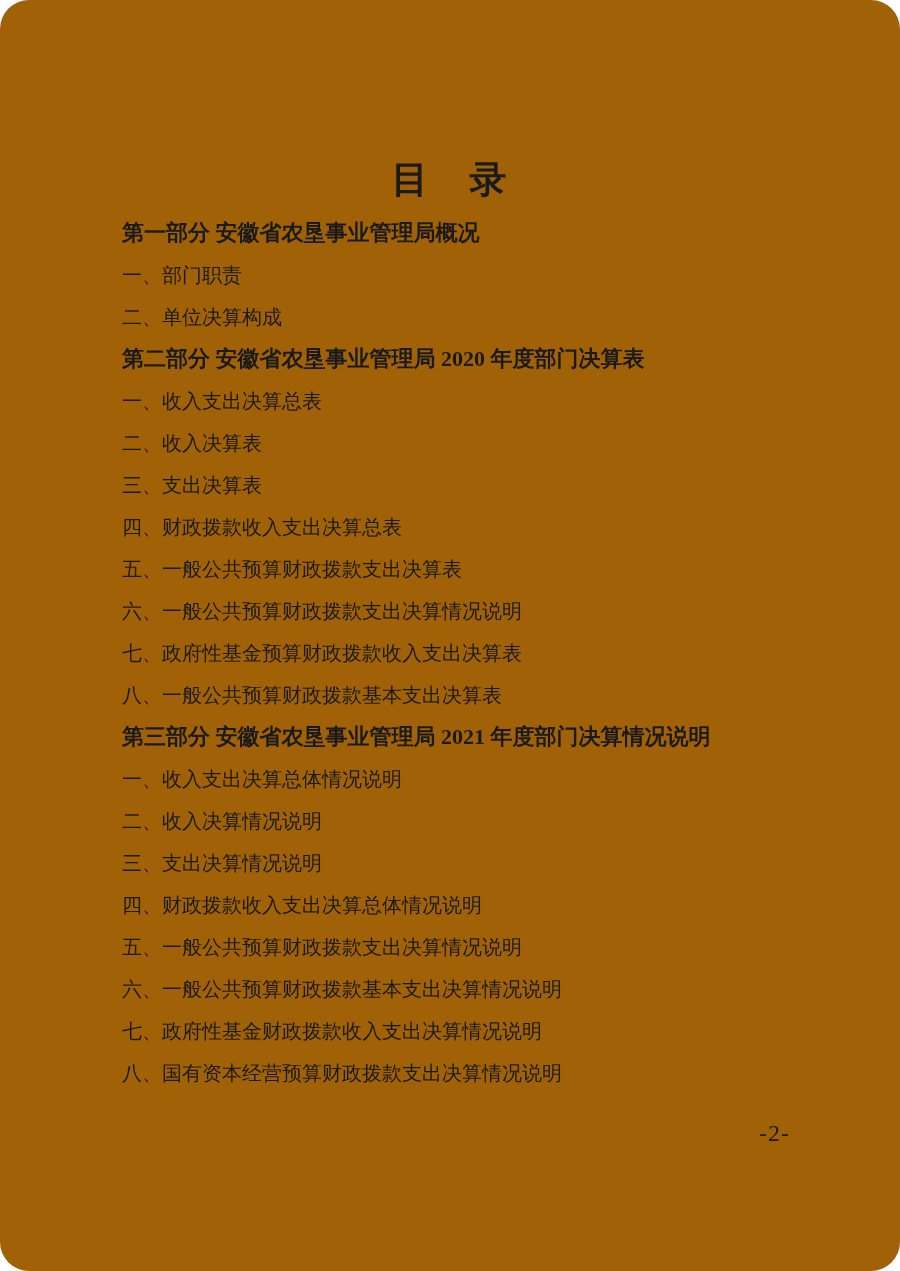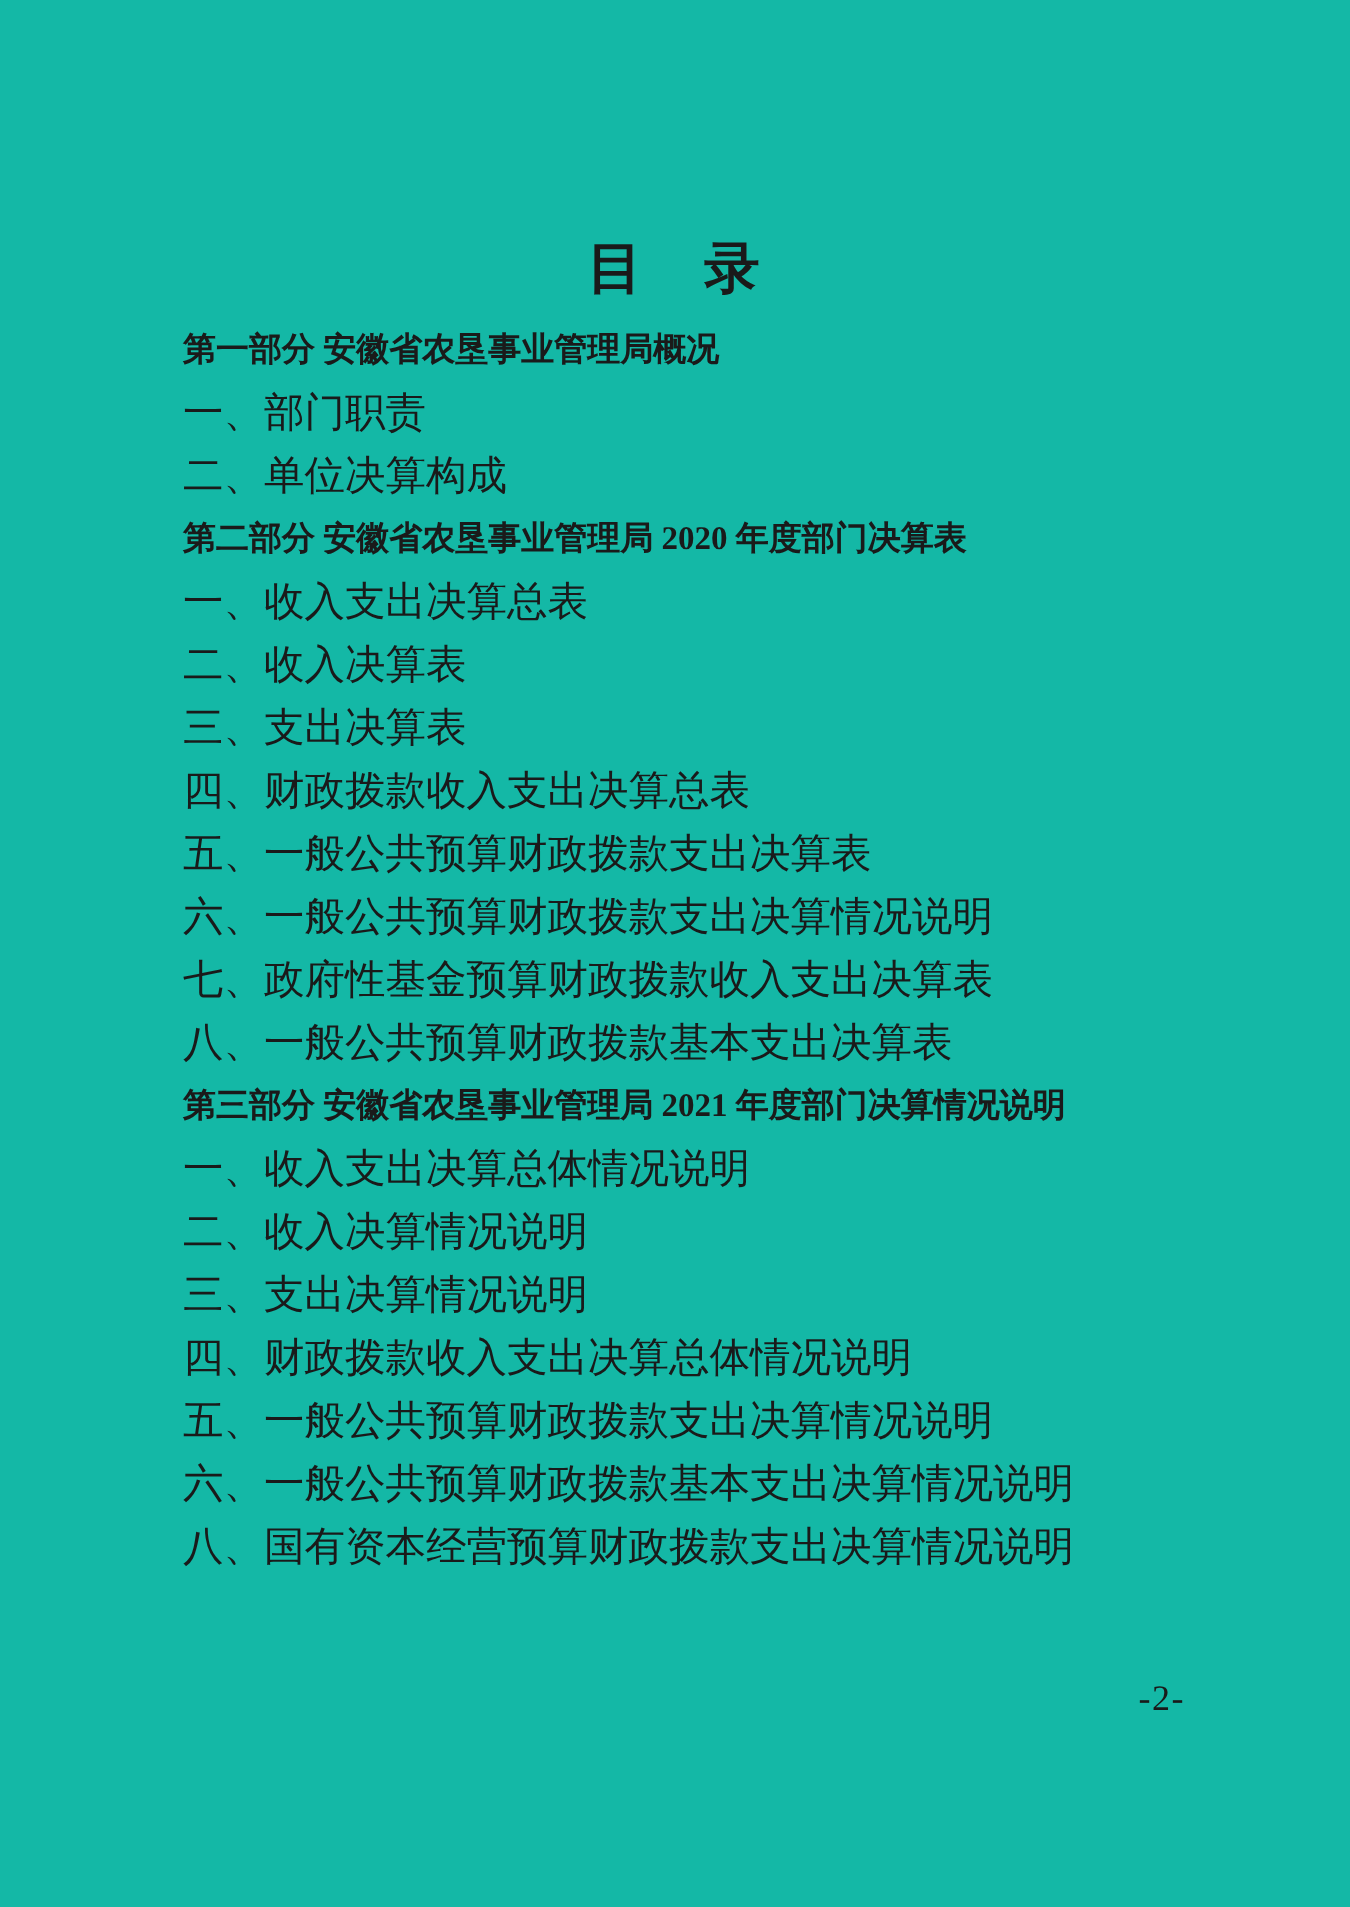--- a/index.html
+++ b/index.html
@@ -4,40 +4,41 @@
 <style>
   html, body {
     margin: 0;
     padding: 0;
     background: #ffffff;
   }
   .page {
     position: relative;
     width: 900px;
     height: 1271px;
-    background: #14b8a6;
+    background: #a16207;
     color: #1a1a1a;
     font-family: "Liberation Serif", "DejaVu Serif", serif;
     overflow: hidden;
+    border-radius: 29px;
   }
   .doc-title {
     margin-top: 158px;
     width: 900px;
     text-align: center;
     font-size: 37px;
     font-weight: bold;
     line-height: 44px;
     letter-spacing: 2px;
   }
   .toc {
     margin: 10px 0 0 122px;
     width: 660px;
   }
   .entry {
-    font-size: 27px;
+    font-size: 20px;
     line-height: 42px;
     white-space: nowrap;
   }
   .entry.section {
     font-weight: bold;
     font-size: 22px;
   }
   .entry.multiline {
     white-space: normal;
   }
@@ -70,18 +71,19 @@
     <div class="entry item">六、一般公共预算财政拨款支出决算情况说明</div>
     <div class="entry item">七、政府性基金预算财政拨款收入支出决算表</div>
     <div class="entry item">八、一般公共预算财政拨款基本支出决算表</div>
     <div class="entry section multiline">第三部分 安徽省农垦事业管理局 2021 年度部门决算情况说明</div>
     <div class="entry item">一、收入支出决算总体情况说明</div>
     <div class="entry item">二、收入决算情况说明</div>
     <div class="entry item">三、支出决算情况说明</div>
     <div class="entry item">四、财政拨款收入支出决算总体情况说明</div>
     <div class="entry item">五、一般公共预算财政拨款支出决算情况说明</div>
     <div class="entry item">六、一般公共预算财政拨款基本支出决算情况说明</div>
+    <div class="entry item">七、政府性基金财政拨款收入支出决算情况说明</div>
     <div class="entry item">八、国有资本经营预算财政拨款支出决算情况说明</div>
   </div>
 
   <div class="page-number">-2-</div>
 
 </div>
 
 </body></html>

